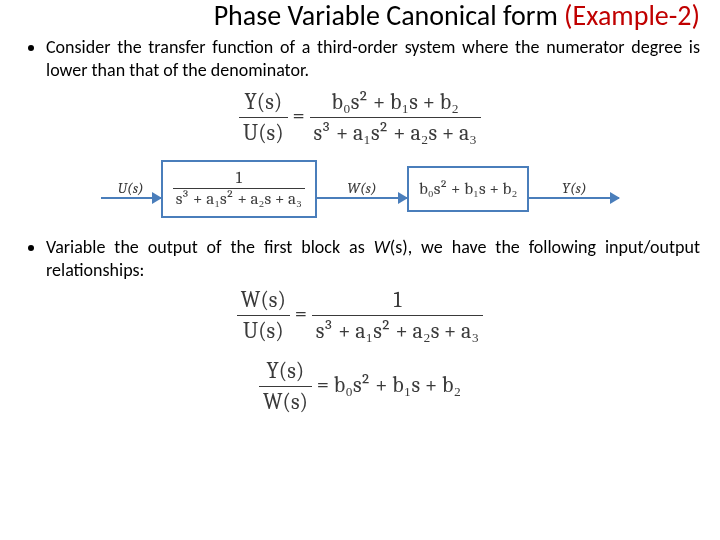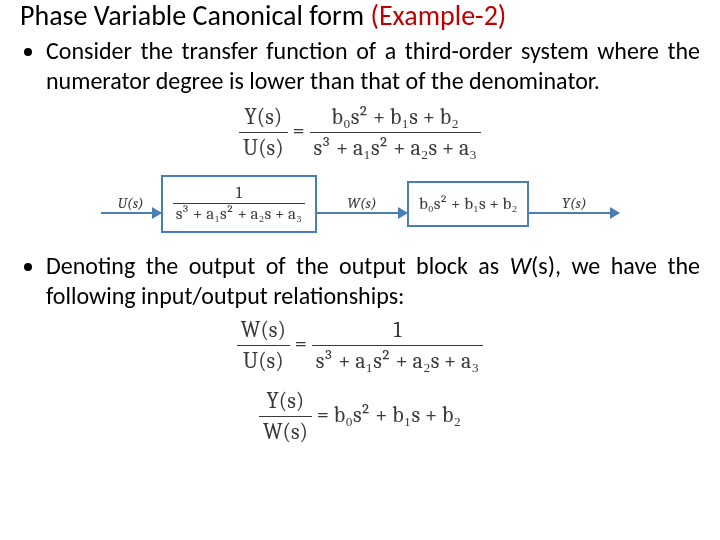--- a/index.html
+++ b/index.html
@@ -10,35 +10,35 @@
     font-family: Calibri, Arial, sans-serif;
     color: #000;
     background: #fff;
     overflow: hidden;
   }
   .slide {
     padding: 0 20px;
     box-sizing: border-box;
   }
   .title {
-    text-align: left;
+    text-align: right;
     font-size: 28px;
     font-weight: 400;
     margin: 0 0 4px 0;
     line-height: 1.15;
   }
   .title .black { color: #000; }
   .title .red { color: #c00000; }
   ul.bullets {
     list-style: disc;
     margin: 0 0 0 8px;
     padding: 0 0 0 18px;
   }
   ul.bullets > li {
-    font-size: 24px;
+    font-size: 18px;
     line-height: 1.25;
     text-align: justify;
     margin-bottom: 4px;
   }
   .eq-center {
     text-align: center;
     margin: 8px 0 14px 0;
   }
   .eq-center img, .eq-center .math {
     display: inline-block;
@@ -168,21 +168,21 @@
       <span class="math">b₀s² + b₁s + b₂</span>
     </div>
     <div class="arrow-wrap">
       <div class="arrow-label">Y(s)</div>
       <div class="arrow-line" style="width:90px;"></div>
     </div>
   </div>
 
   <ul class="bullets">
     <li>
-      <span>Denoting the output of the output block as </span><span class="italic-w">W</span><span>(s)</span><span>, we have the following input/output relationships:</span>
+      <span>Variable the output of the first block as </span><span class="italic-w">W</span><span>(s)</span><span>, we have the following input/output relationships:</span>
     </li>
   </ul>
 
   <div class="eq-stack">
     <div class="math">
       <span class="frac">
         <span class="num">W(s)</span>
         <span class="den">U(s)</span>
       </span>
       <span> = </span>

